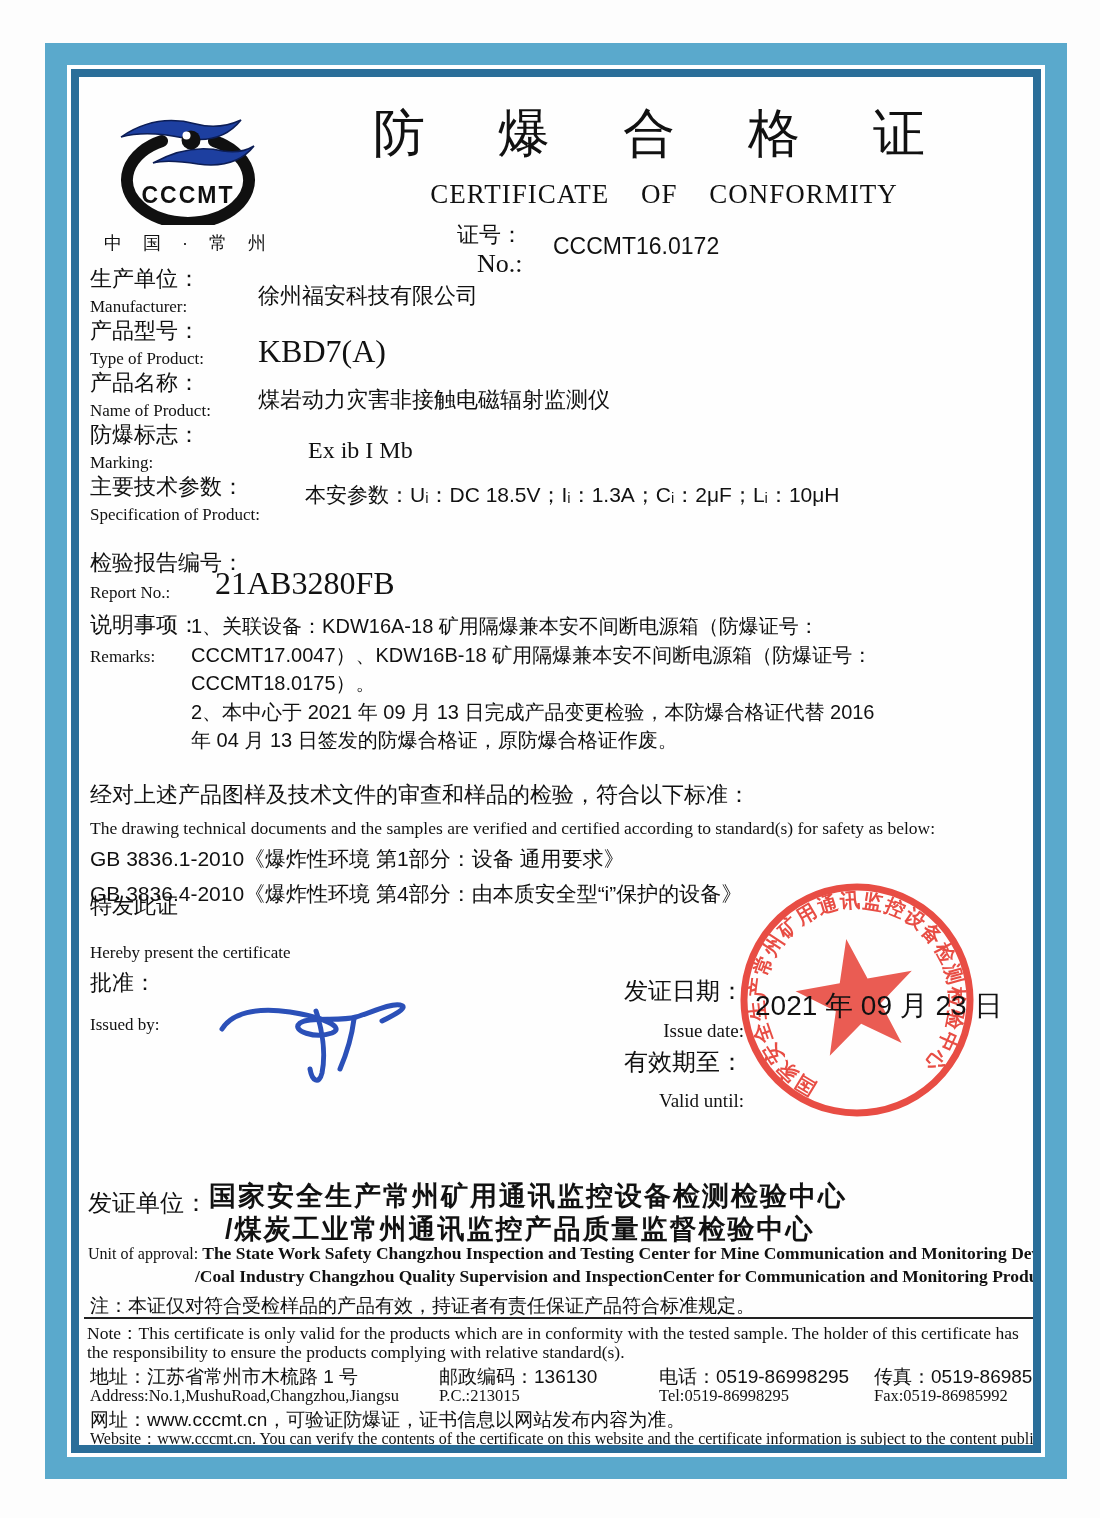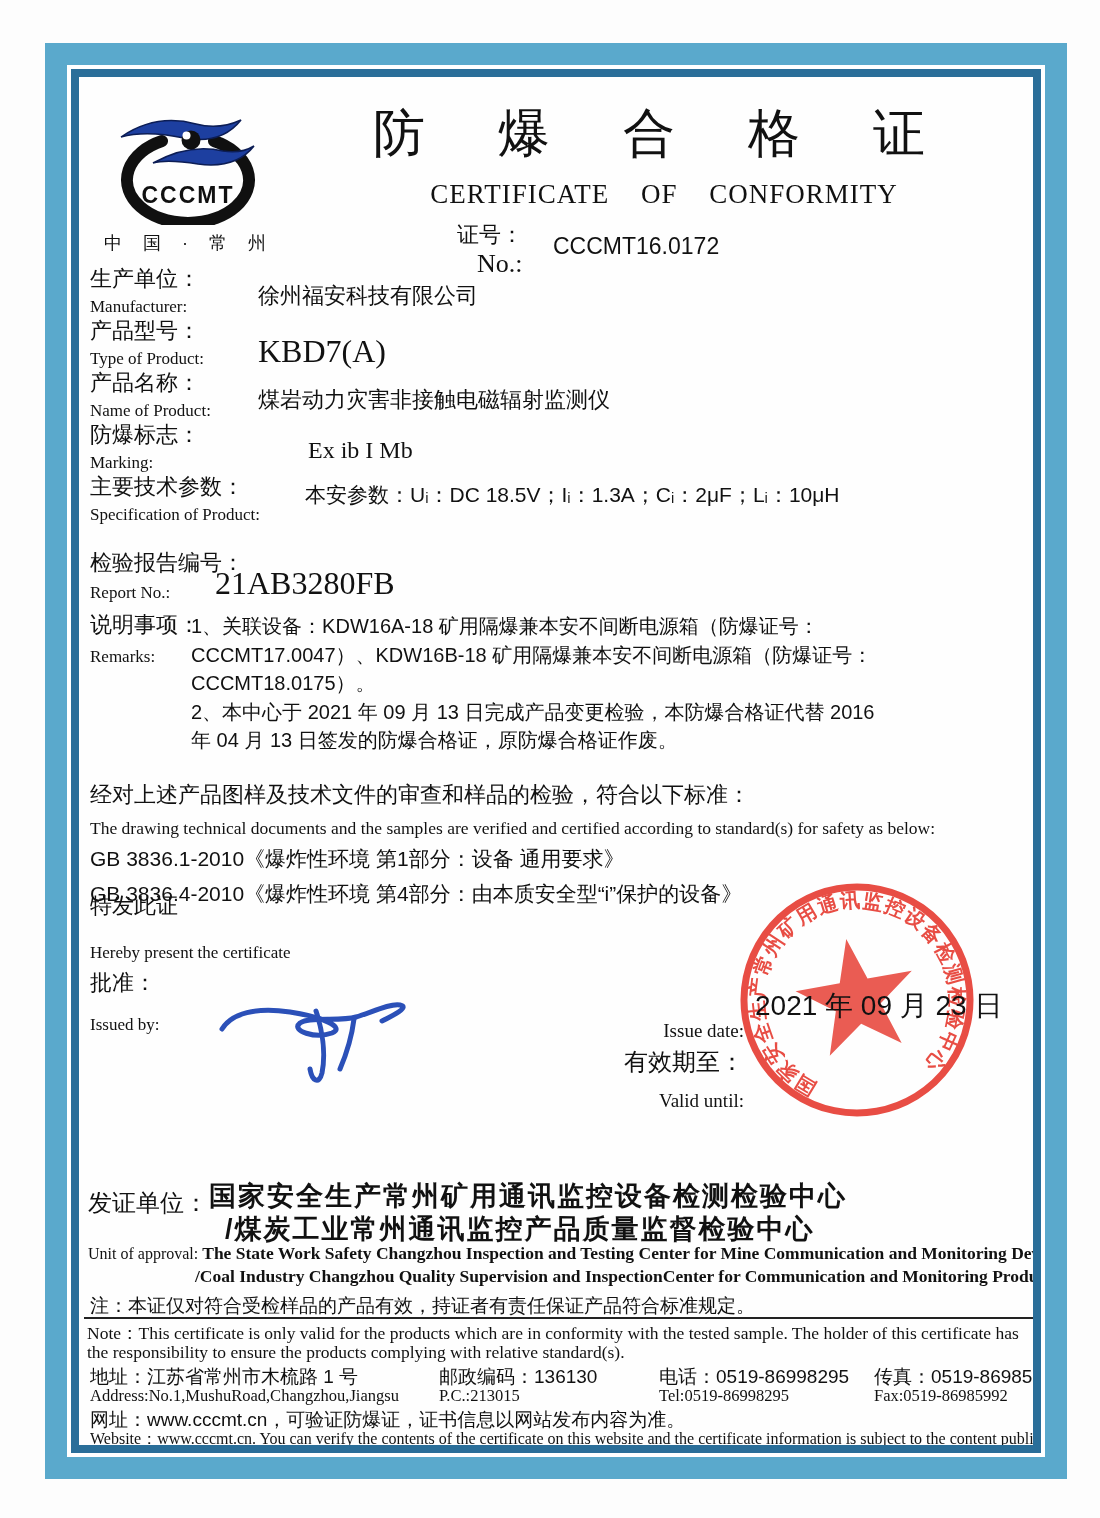--- a/index.html
+++ b/index.html
@@ -103,20 +103,21 @@
     <div class="abs en" style="left:11px;top:938px;">Issued by:</div>
 
     <svg class="abs" style="left:125px;top:900px;" width="240" height="120" viewBox="0 0 240 120">
       <g fill="none" stroke="#2b50b8" stroke-width="5" stroke-linecap="round">
         <path d="M18,52 C28,36 52,30 86,35 C118,40 142,50 128,56 C112,62 86,54 96,46 C106,39 136,45 152,40 C166,36 186,26 196,28 C206,30 190,38 178,44"></path>
         <path d="M112,34 C118,52 122,76 118,96 C115,108 108,104 106,92"></path>
         <path d="M150,42 C148,58 142,78 136,92"></path>
       </g>
     </svg>
 
+    <div class="abs cn rlabel" style="left:420px;top:898px;width:245px;font-size:24px;">发证日期：</div>
     <div class="abs en rlabel" style="left:420px;top:943px;width:245px;font-size:19px;">Issue date:</div>
     <div class="abs cn rlabel" style="left:420px;top:969px;width:245px;font-size:24px;">有效期至：</div>
     <div class="abs en rlabel" style="left:420px;top:1013px;width:245px;font-size:19px;">Valid until:</div>
 
     <svg class="abs" style="left:643px;top:788px;" width="270" height="270" viewBox="0 0 270 270">
       <defs>
         <path id="stampArc" d="M 81.6,211.2 A 93,93 0 1 1 188.4,211.2" fill="none"></path>
       </defs>
       <g transform="rotate(-10 135 135)" opacity="0.88">
         <circle cx="135" cy="135" r="113" fill="none" stroke="#e5352b" stroke-width="7"></circle>

